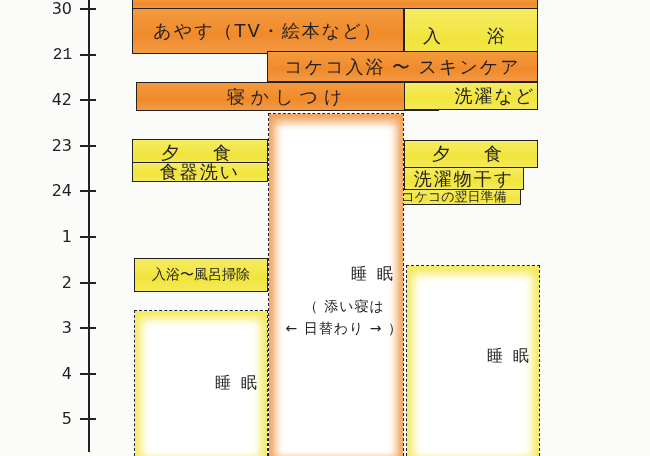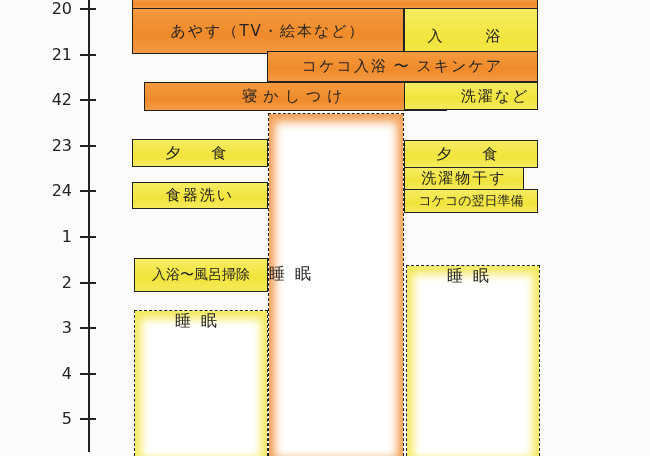--- a/index.html
+++ b/index.html
@@ -2,38 +2,38 @@
 <html><head>
 <meta charset="utf-8">
 <style>
   html,body{margin:0;padding:0;}
   body{width:650px;height:456px;background:#fbfbf9;position:relative;overflow:hidden;
        font-family:"DejaVu Sans",sans-serif;color:#222;}
   .axis{position:absolute;left:88px;top:0;width:2px;height:452px;background:#222;}
   .tick{position:absolute;left:80px;width:16px;height:2px;background:#222;}
   .tlabel{position:absolute;left:38px;width:34px;text-align:right;font-size:16px;line-height:16px;}
   .blk{position:absolute;box-sizing:border-box;border:1.5px solid #222;display:flex;
-       align-items:center;justify-content:center;font-size:15px;letter-spacing:2px;white-space:nowrap;}
+       align-items:center;justify-content:center;font-size:18px;letter-spacing:2px;white-space:nowrap;}
   .or{background:linear-gradient(180deg,#f49a3e,#f08a2a 60%,#f39a45);}
   .ye{background:linear-gradient(180deg,#f6ec63,#f1e43b 60%,#f5ea5c);}
   .sleep{position:absolute;box-sizing:border-box;border:1.5px dashed #222;border-bottom:none;
-         display:flex;flex-direction:row;align-items:flex-start;justify-content:center;font-size:16px;letter-spacing:10px;}
+         display:flex;flex-direction:column;align-items:flex-end;justify-content:center;font-size:16px;letter-spacing:10px;}
   .sleep.o{background:#fff;box-shadow:inset 0 10px 10px -2px #f3a25a, inset 10px 0 10px -4px #f3a25a, inset -10px 0 10px -4px #f3a25a;}
   .sleep.y{background:#fff;box-shadow:inset 0 10px 10px -2px #f5ea60, inset 10px 0 10px -4px #f5ea60, inset -10px 0 10px -4px #f5ea60;}
   .note{font-size:14px;letter-spacing:1px;margin-top:10px;line-height:22px;text-align:center;}
 </style>
 </head>
 <body>
 
 <div class="axis"></div>
 <div id="ticks">
     <div class="tick" style="top: 8px;"></div>
-    <div class="tlabel" style="top: 1px;">20</div>
+    <div class="tlabel" style="top: 1px;">30</div>
     <div class="tick" style="top: 54px;"></div>
-    <div class="tlabel" style="top: 47px;">21</div>
+    <div class="tlabel" style="top: 47px; font-family: Liberation Mono, monospace;">21</div>
     <div class="tick" style="top: 99px;"></div>
     <div class="tlabel" style="top: 92px;">42</div>
     <div class="tick" style="top: 145px;"></div>
     <div class="tlabel" style="top: 138px;">23</div>
     <div class="tick" style="top: 190px;"></div>
     <div class="tlabel" style="top: 183px;">24</div>
     <div class="tick" style="top: 236px;"></div>
     <div class="tlabel" style="top: 229px;">1</div>
     <div class="tick" style="top: 282px;"></div>
     <div class="tlabel" style="top: 275px;">2</div>
@@ -43,34 +43,36 @@
     <div class="tlabel" style="top: 366px;">4</div>
     <div class="tick" style="top: 418px;"></div>
     <div class="tlabel" style="top: 411px;">5</div>
   </div>
 
 <div class="blk or" style="left:132px;top:-2px;width:406px;height:11px;"></div>
 
 <div class="blk or" style="left:132px;top:8px;width:272px;height:46px;">あやす（TV・絵本など）</div>
 <div class="blk ye" style="left:404px;top:8px;width:134px;height:56px;letter-spacing:14px;text-align:center;">入　浴</div>
 <div class="blk or" style="left:267px;top:51px;width:271px;height:31px;font-family:Liberation Serif, serif;">コケコ入浴 〜 スキンケア</div>
-<div class="blk or" style="left:144px;top:82px;width:303px;height:29px;letter-spacing:6px;">寝かしつけ</div>
+<div class="blk or" style="left:136px;top:82px;width:303px;height:29px;letter-spacing:6px;">寝かしつけ</div>
 <div class="blk ye" style="left:404px;top:82px;width:134px;height:28px;padding-left:48px;">洗濯など</div>
 
 <div class="blk ye" style="left:132px;top:139px;width:136px;height:28px;letter-spacing:8px;">夕　食</div>
-<div class="blk ye" style="left:132px;top:182px;width:136px;height:27px;">食器洗い</div>
+<div class="blk ye" style="left:132px;top:162px;width:136px;height:20px;">食器洗い</div>
 <div class="blk ye" style="left:404px;top:140px;width:134px;height:28px;letter-spacing:8px;">夕　食</div>
 <div class="blk ye" style="left:404px;top:167px;width:120px;height:23px;">洗濯物干す</div>
-<div class="blk ye" style="left:404px;top:189px;width:134px;height:24px;font-size:13px;letter-spacing:0;">コケコの翌日準備</div>
+<div class="blk ye" style="left:387px;top:189px;width:134px;height:16px;font-size:13px;letter-spacing:0;">コケコの翌日準備</div>
 
 <div class="blk ye" style="left:134px;top:258px;width:134px;height:34px;font-size:14px;letter-spacing:0;text-align:right;">入浴〜風呂掃除</div>
 
 <div class="sleep o" style="left:268px;top:113px;width:136px;height:343px;padding-top:150px;justify-content:flex-start;">
   <div>睡眠</div>
   <div class="note">
+    <div>（ 添い寝は</div>
+    <div>← 日替わり → ）</div>
   </div>
 </div>
 
 <div class="sleep y" style="left:134px;top:310px;width:134px;height:146px;">
   <div>睡眠</div>
 </div>
 
 <div class="sleep y" style="left:406px;top:265px;width:134px;height:191px;padding-bottom:10px;">
   <div>睡眠</div>
 </div>

